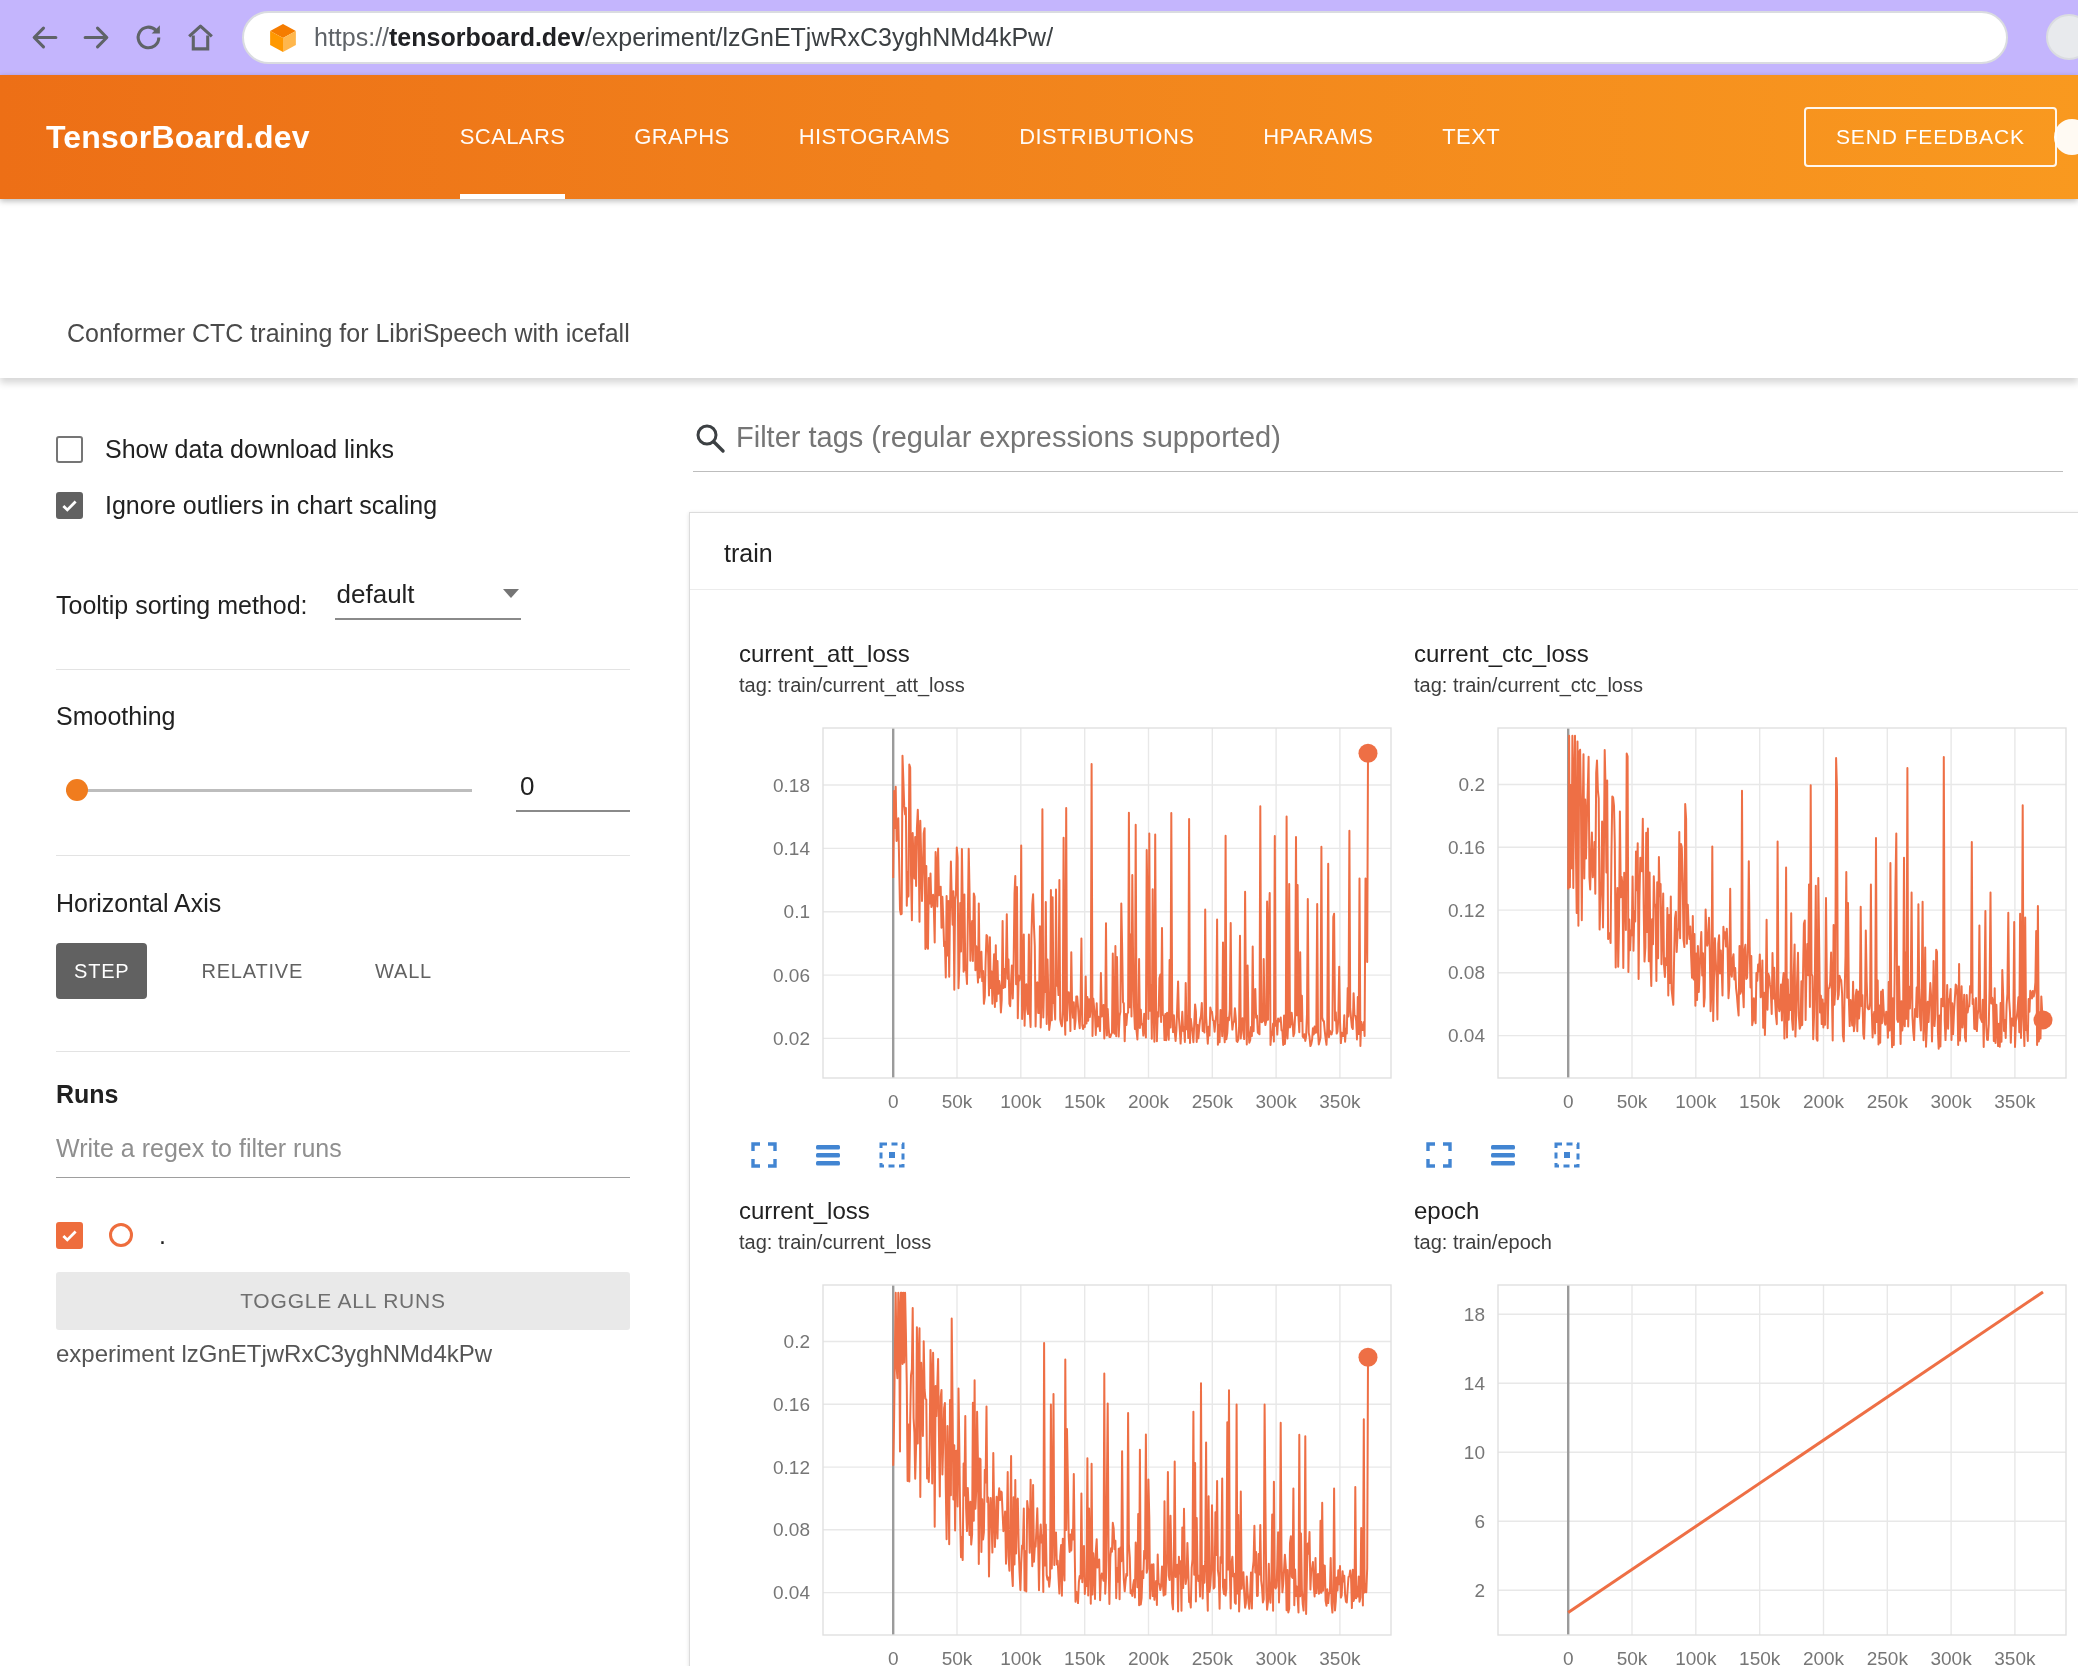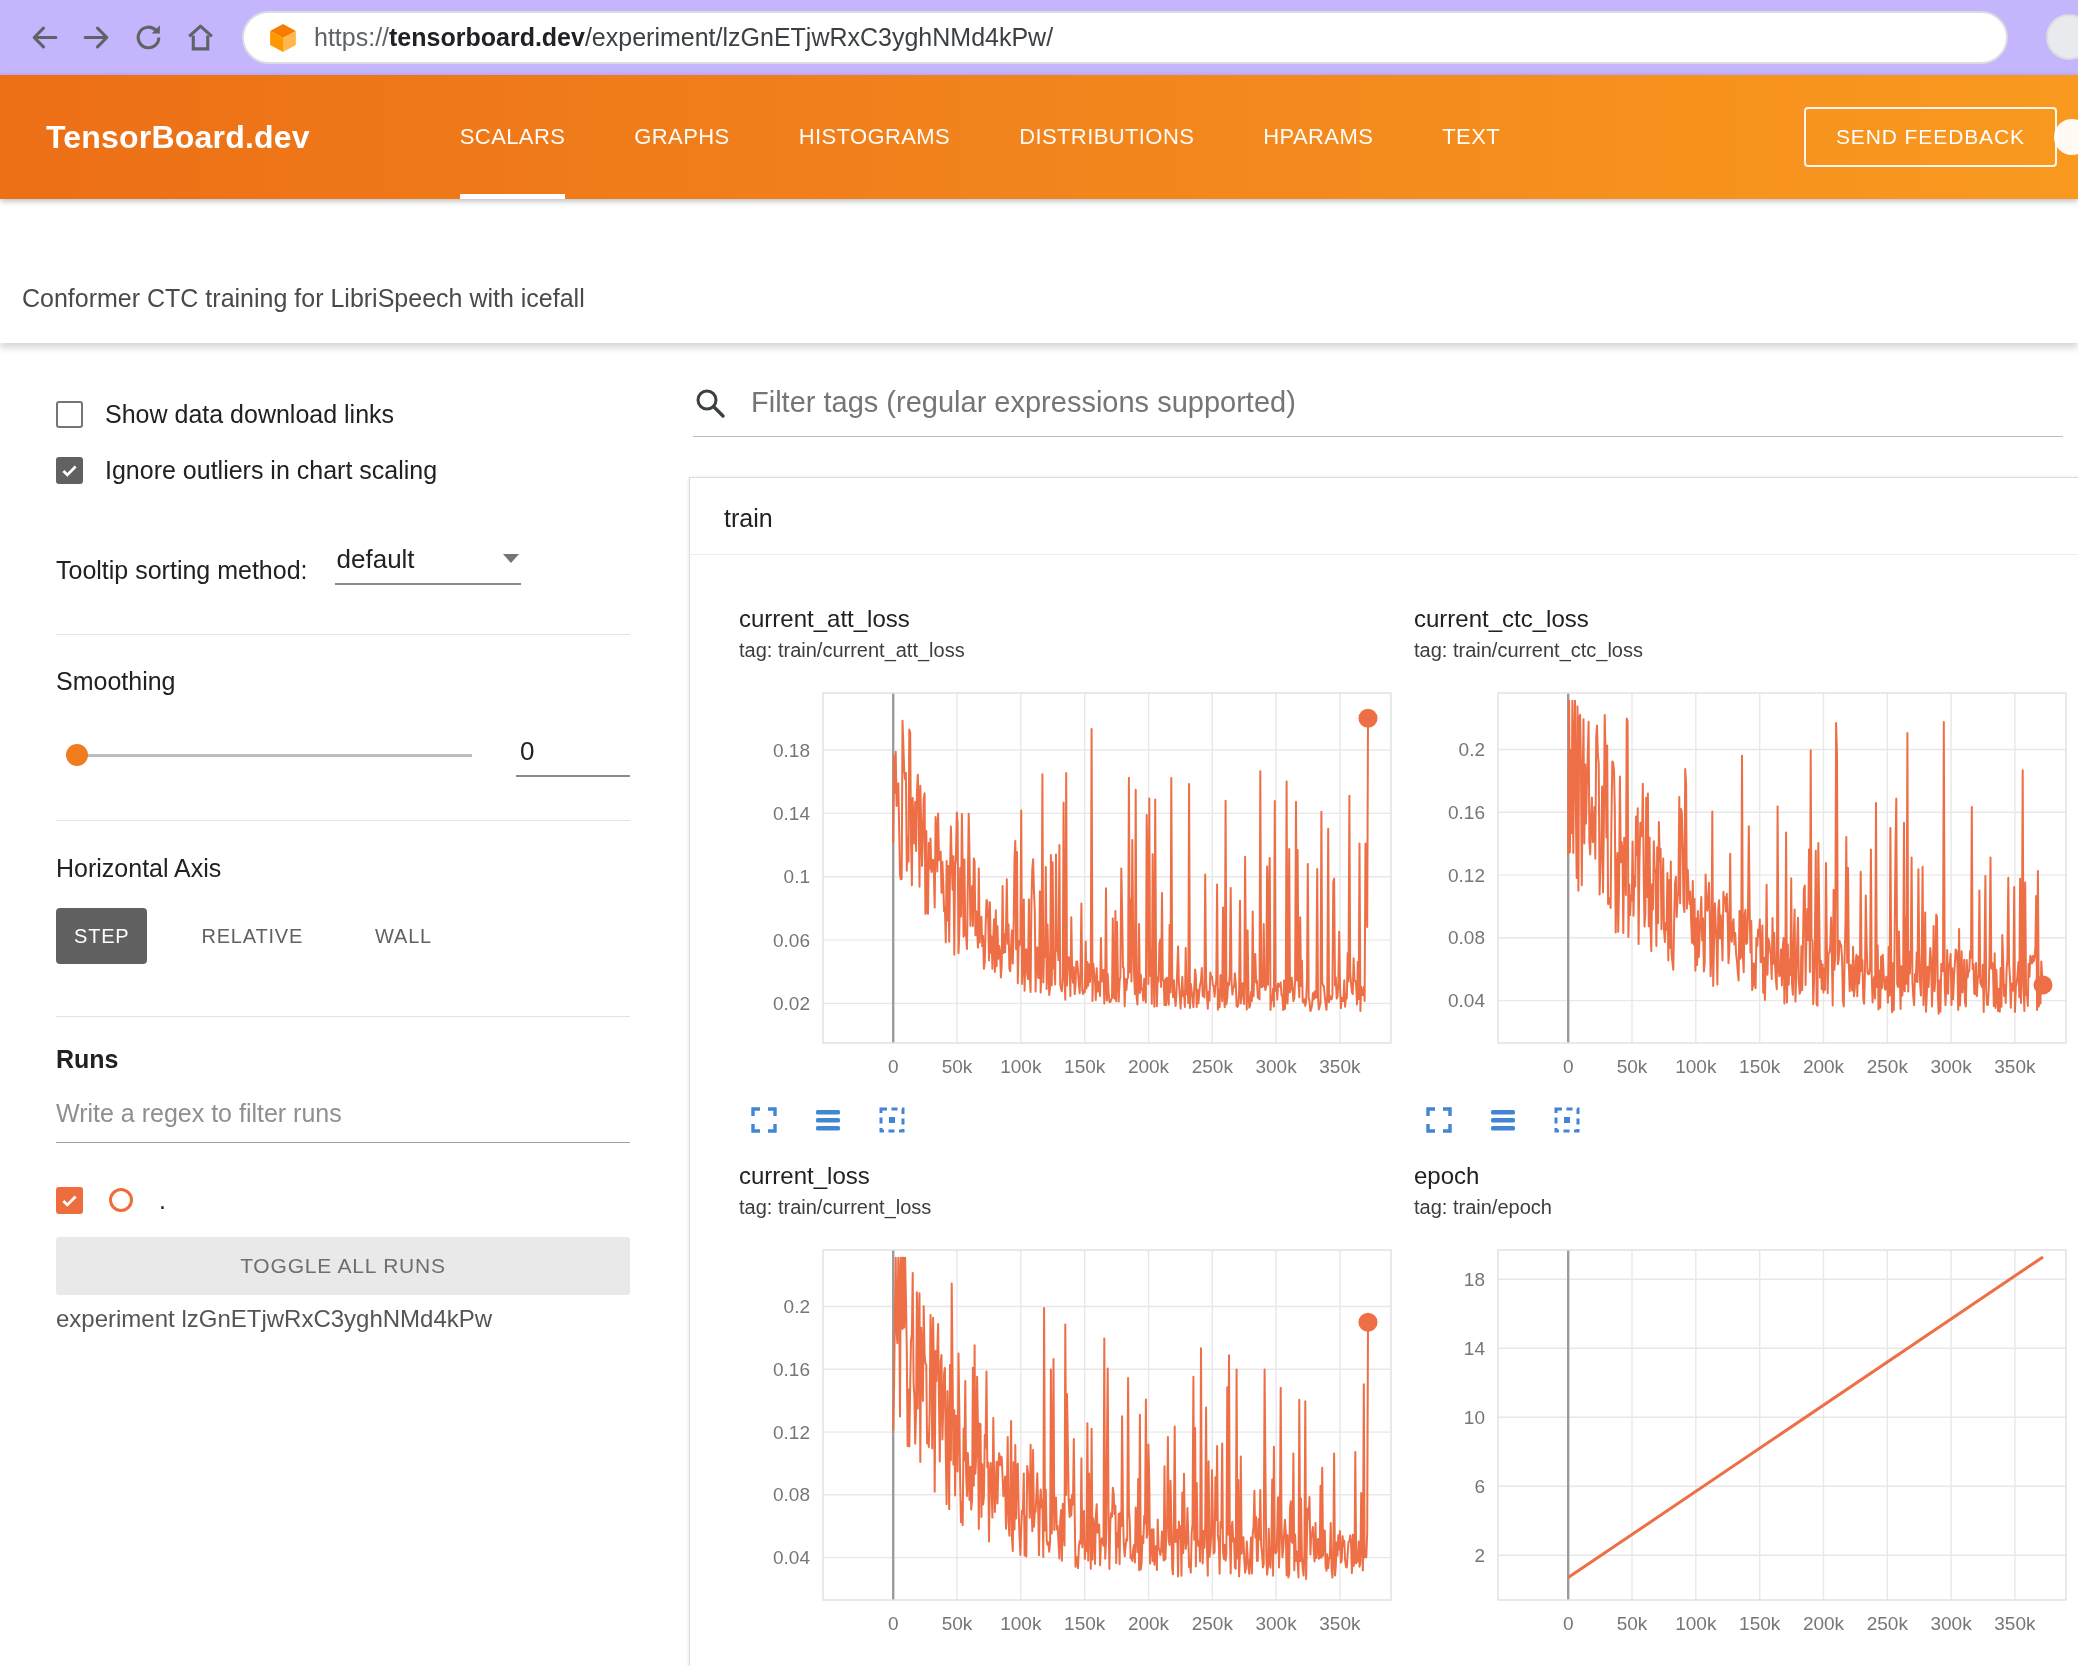--- a/index.html
+++ b/index.html
@@ -29,22 +29,22 @@
   .tab { display:flex; align-items:center; color:rgba(255,255,255,.97); font-size:22px; font-weight:500;
     letter-spacing:.4px; border-bottom:5px solid transparent; padding-top:5px;text-align:right; }
   .tab.active { border-bottom-color:#fff; }
   .feedback-btn { position:absolute; right:21px; top:50%; transform:translateY(-50%);
     background:transparent; border:2px solid rgba(255,255,255,.92); color:#fff; border-radius:4px;
     font-size:21px; font-weight:500; letter-spacing:.9px; padding:16px 30px; font-family:inherit; }
   .header-avatar { position:absolute; right:-12px; top:50%; transform:translateY(-50%); width:36px; height:36px;
     border-radius:50%; background:#fff; opacity:.95; }
 
   
-  .title-strip { height:144px; background:#fff; box-shadow:0 5px 7px rgba(0,0,0,.16); position:relative; z-index:5;
-    display:flex; align-items:flex-end; padding:0 0 30px 22px; }
+  .title-strip { height:179px; background:#fff; box-shadow:0 5px 7px rgba(0,0,0,.16); position:relative; z-index:5;
+    display:flex; align-items:flex-end; padding:0 0 30px 67px; }
   .exp-title { font-size:25px; color:#4a4a4a; }
 
   
   .content { display:flex; height:1308px; }
 
   
   .sidebar { width:665px; flex:none; padding:56px 35px 0 56px; }
   .check-row { display:flex; align-items:center; gap:22px; font-size:25px; color:#212121; margin-bottom:26px; height:30px; }
   .cb { width:27px; height:27px; border-radius:3px; flex:none; display:flex; align-items:center; justify-content:center; }
   .cb.unchecked { border:2px solid #757575; background:#fff; }
@@ -74,21 +74,21 @@
   .runs-filter::placeholder { color:#8f8f8f; }
   .run-row { margin-top:42px; display:flex; align-items:center; gap:26px; height:30px; }
   .run-circle { width:24px; height:24px; border:3px solid #ee6d3d; border-radius:50%; }
   .run-name { font-size:25px; color:#212121; }
   .toggle-runs { margin-top:22px; width:100%; height:58px; border:none; border-radius:3px; background:#e9e9e9;
     color:#6f6f6f; font-size:21px; font-weight:500; letter-spacing:.8px; font-family:inherit; }
   .exp-id { margin-top:10px; font-size:24px; color:#555; }
 
   
   .main { flex:1; padding-top:36px; min-width:0; }
-  .filter-row { margin:0 15px 0 28px; display:flex; align-items:center; gap:22px;
+  .filter-row { margin:0 15px 0 28px; display:flex; align-items:center; gap:7px;
     border-bottom:1px solid #bdbdbd; padding:6px 0 16px; }
   .filter-row input { flex:1; border:none; outline:none; font-size:29px; font-family:inherit; color:#212124; background:transparent; }
   .filter-row input::placeholder { color:#757575; }
 
   .card { margin:40px -16px 0 24px; background:#fff; border:1px solid #dcdcdc; box-shadow:0 1px 4px rgba(0,0,0,.12); min-height:1300px; }
   .card-header { font-size:25px; color:#212121; padding:26px 34px 20px; border-bottom:1px solid #ececec; height:77px; }
   .charts { display:grid; grid-template-columns:675px 675px; row-gap:25px; padding:50px 0 20px 49px; }
   .chart-title { font-size:24px; color:#212121; height:30px; }
   .chart-tag { font-size:20px; color:#3d3d3d; margin:4px 0 22px; height:26px; }
   svg.plot { display:block; }

